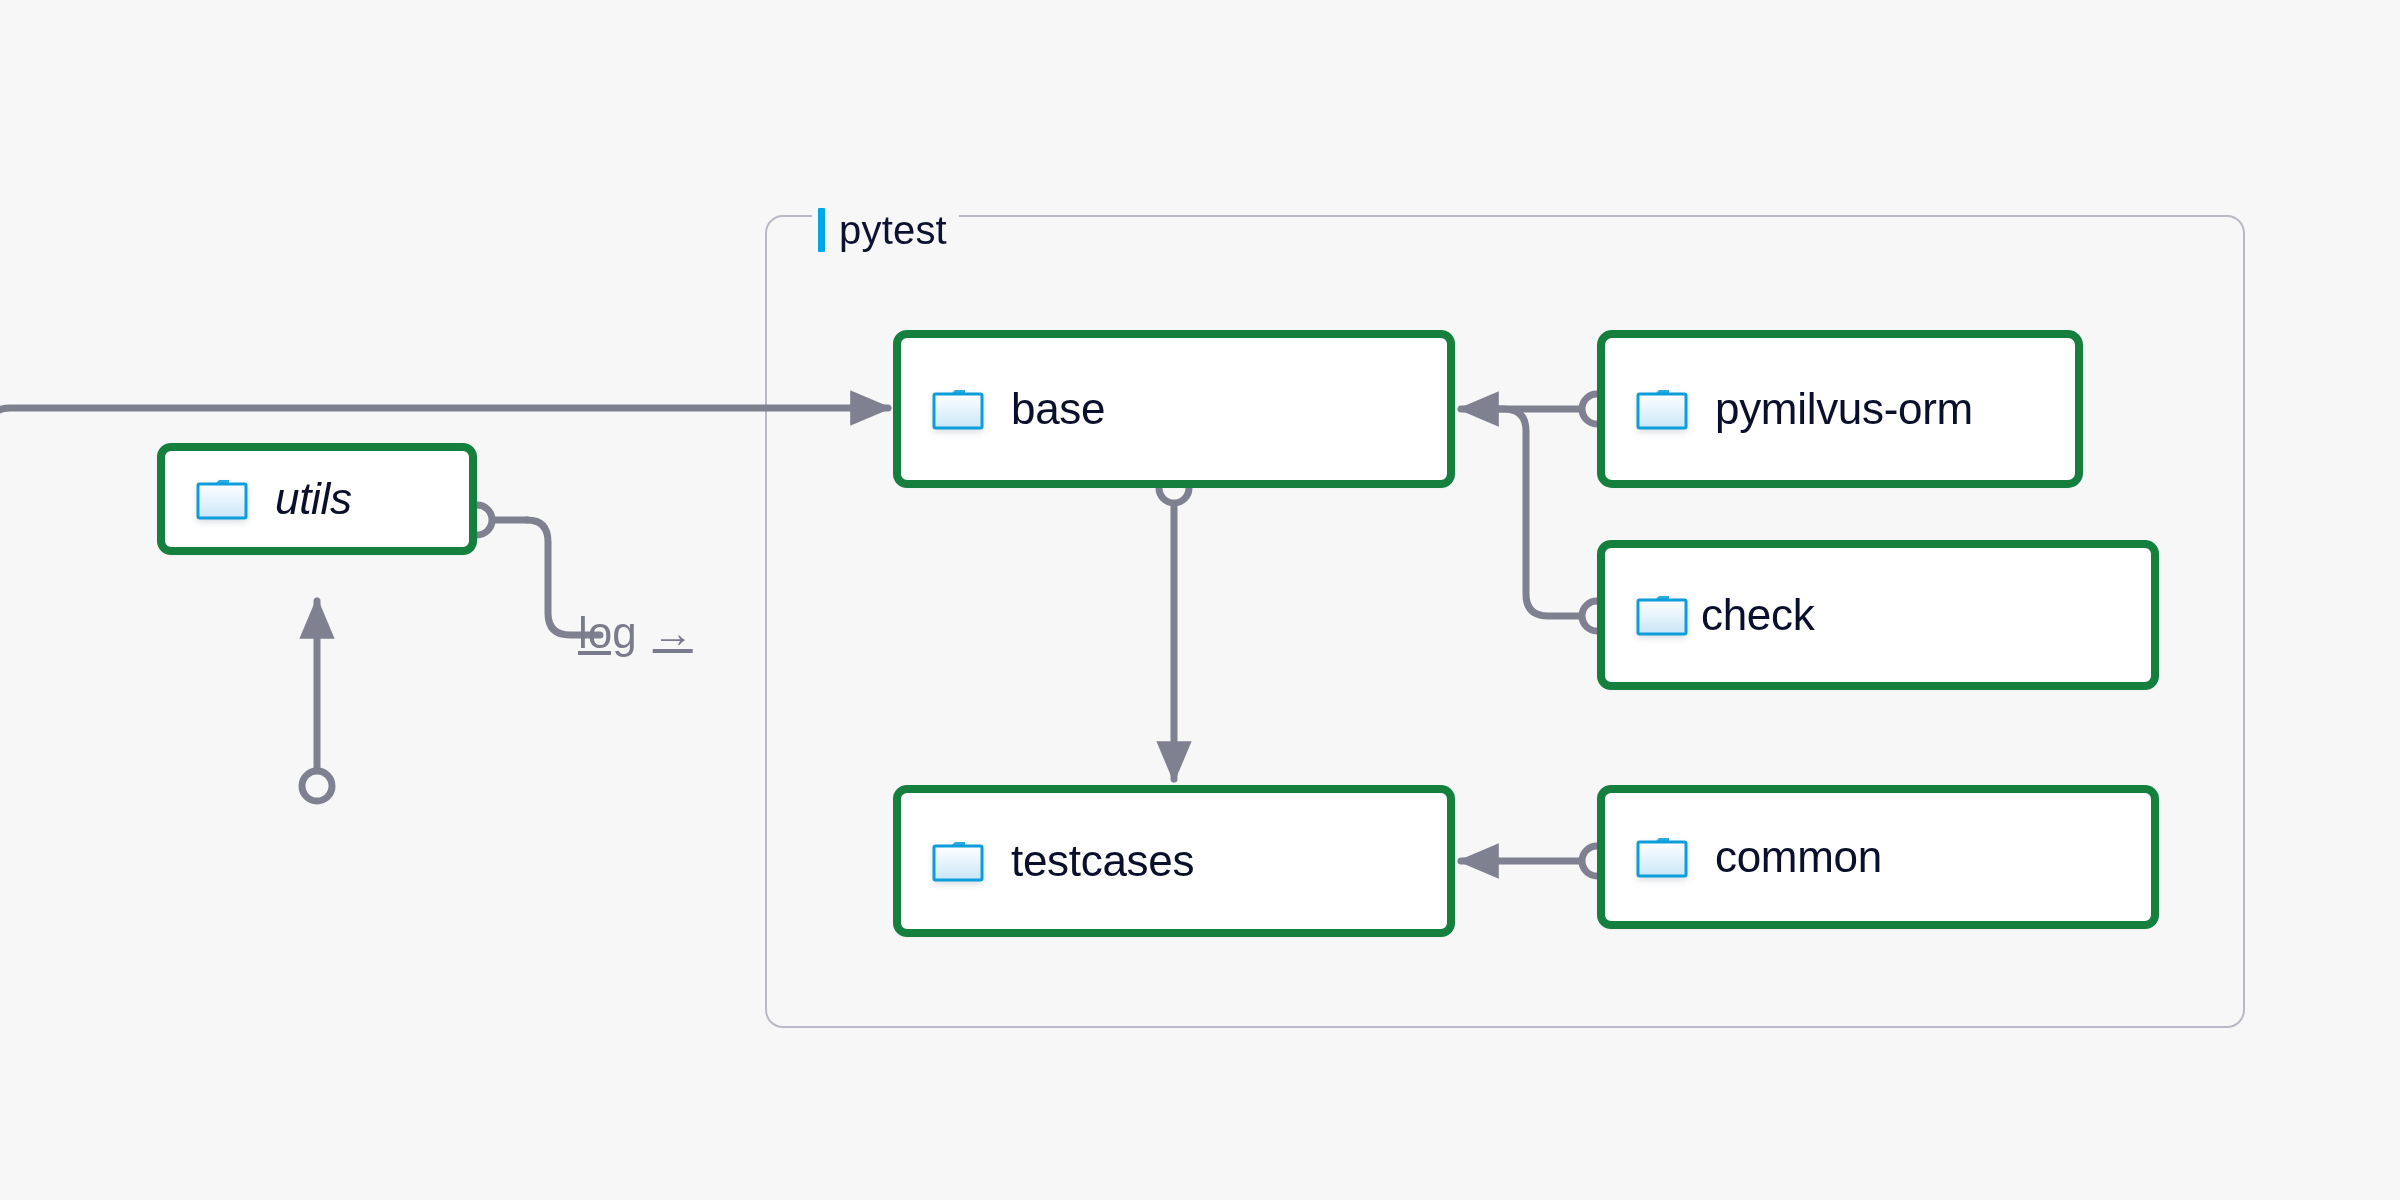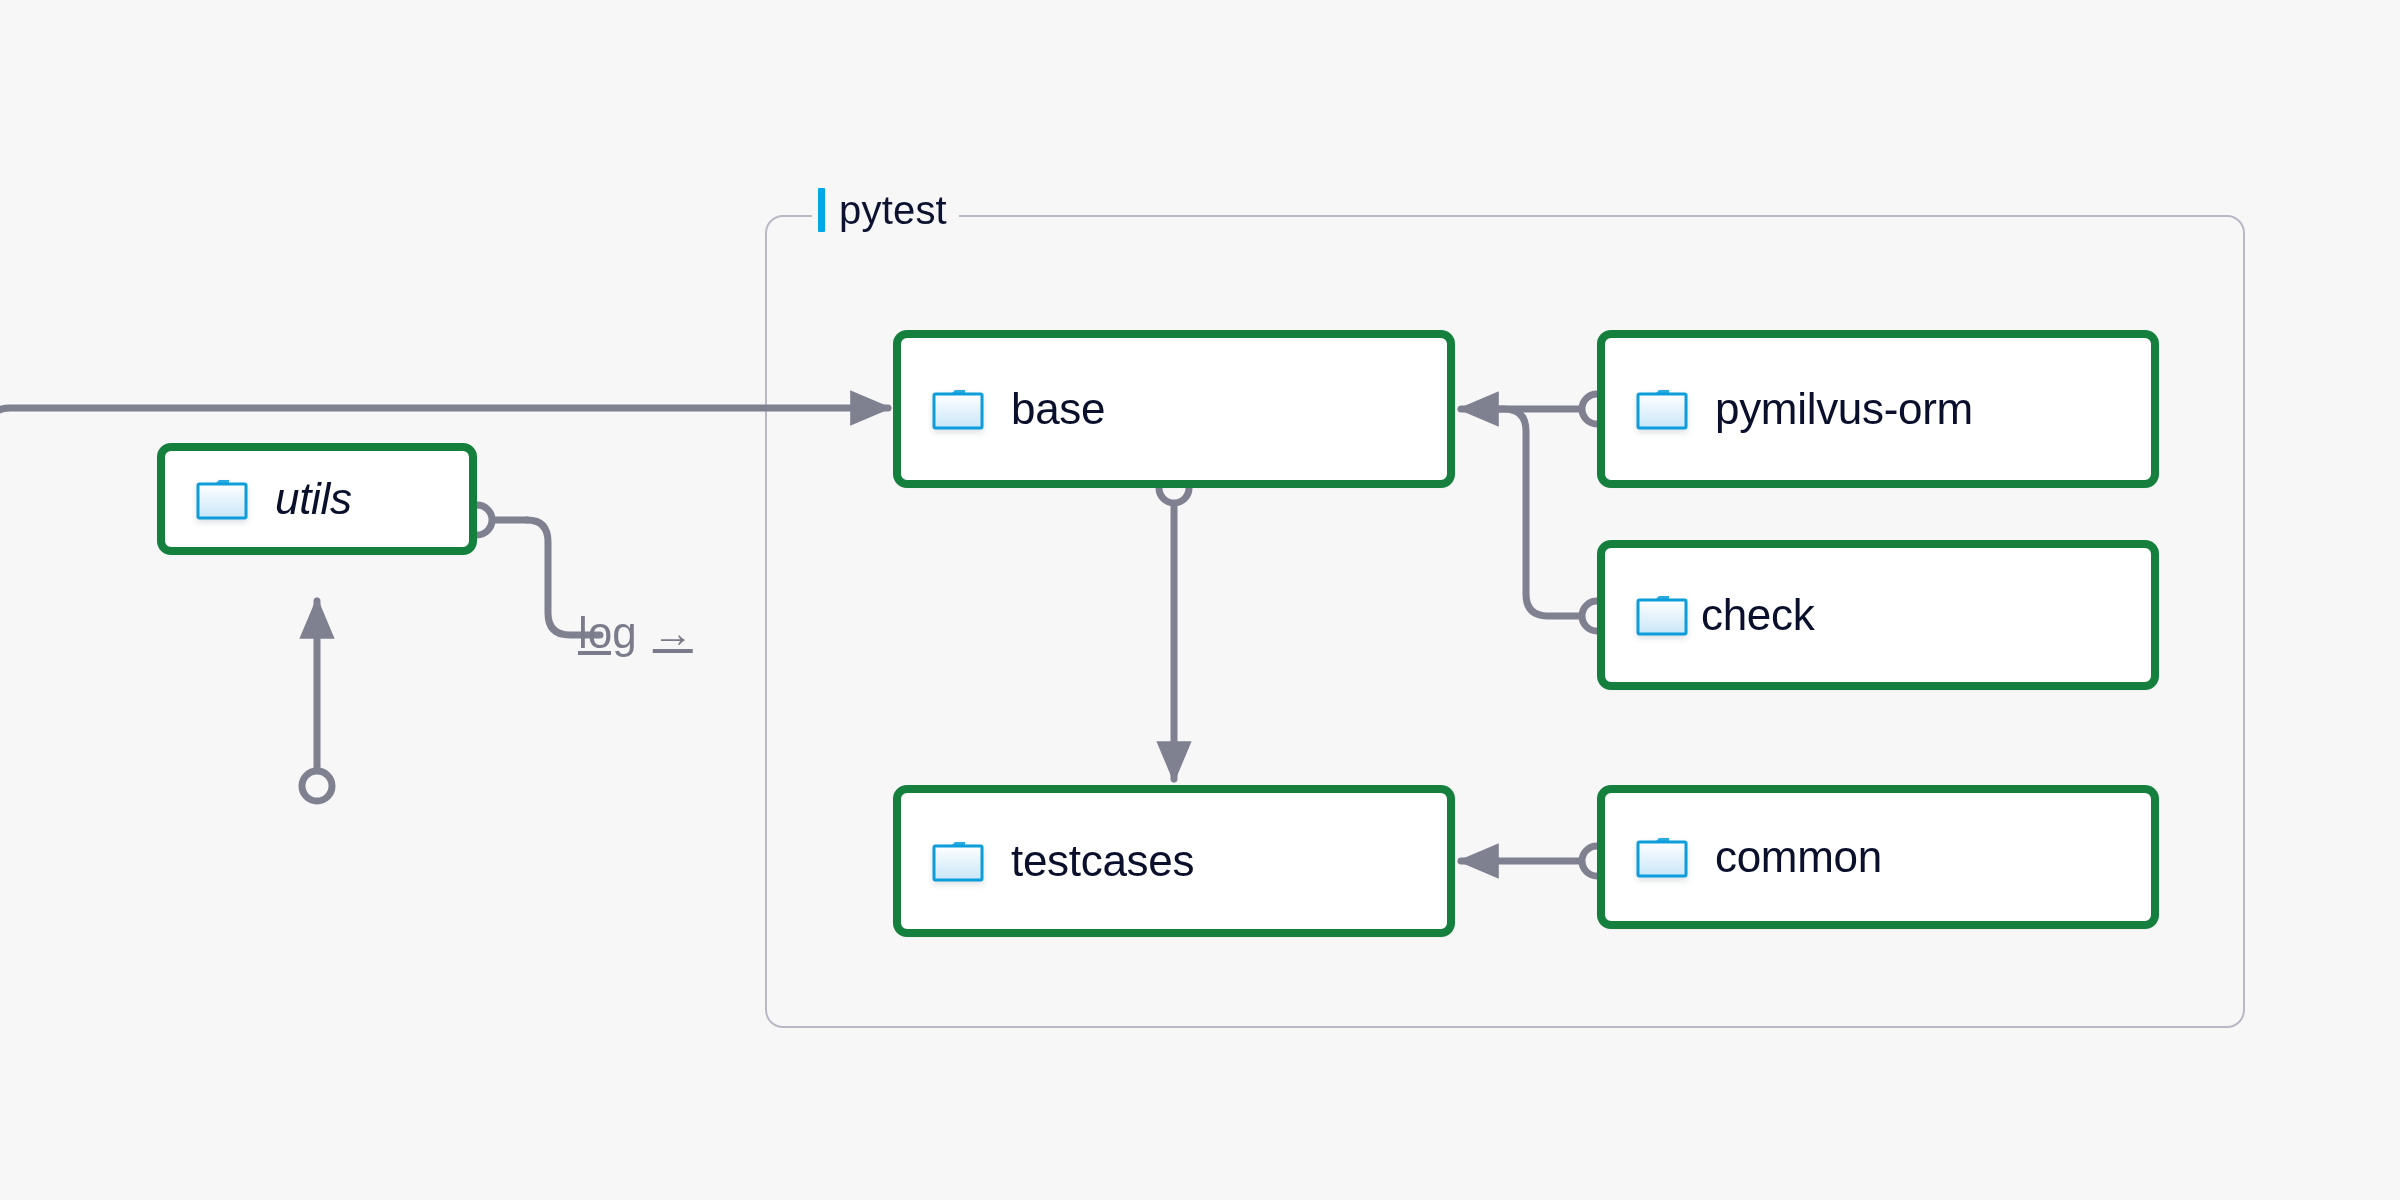--- a/index.html
+++ b/index.html
@@ -27,20 +27,21 @@
     background: transparent;
   }
   .group-label {
     position: absolute;
     display: flex;
     align-items: center;
     gap: 14px;
     background: #f7f7f8;
     padding: 0 12px 0 6px;
     height: 56px;
+    margin-top: 20px;
   }
   .group-label-bar {
     width: 7px; height: 44px;
     background: #00a8e8;
     border-radius: 1px;
   }
   .group-label-text {
     font-size: 40px;
     color: #0d1230;
     letter-spacing: 0.2px;
@@ -163,21 +164,21 @@
   </div>
 
   <div class="node" style="left:893px; top:785px; width:562px; height:152px;">
     <svg class="folder-icon" width="54" height="46" viewBox="0 0 54 46">
       <path d="M3 9 h16 l5 -5 h10 v7 h-31 z" fill="#29abe2"></path>
       <rect x="3" y="8" width="48" height="34" rx="1.5" fill="url(#folderGrad)" stroke="#0d9ddb" stroke-width="3"></rect>
     </svg>
     <span class="node-label">testcases</span>
   </div>
 
-  <div class="node" style="left:1597px; top:330px; width:562px; height:158px;">
+  <div class="node" style="left:1597px; top:330px; width:486px; height:158px;border-radius:15px;">
     <svg class="folder-icon" width="54" height="46" viewBox="0 0 54 46">
       <path d="M3 9 h16 l5 -5 h10 v7 h-31 z" fill="#29abe2"></path>
       <rect x="3" y="8" width="48" height="34" rx="1.5" fill="url(#folderGrad)" stroke="#0d9ddb" stroke-width="3"></rect>
     </svg>
     <span class="node-label">pymilvus-orm</span>
   </div>
 
   <div class="node" style="left:1597px; top:540px; width:562px; height:150px;gap:12px;">
     <svg class="folder-icon" width="54" height="46" viewBox="0 0 54 46">
       <path d="M3 9 h16 l5 -5 h10 v7 h-31 z" fill="#29abe2"></path>

